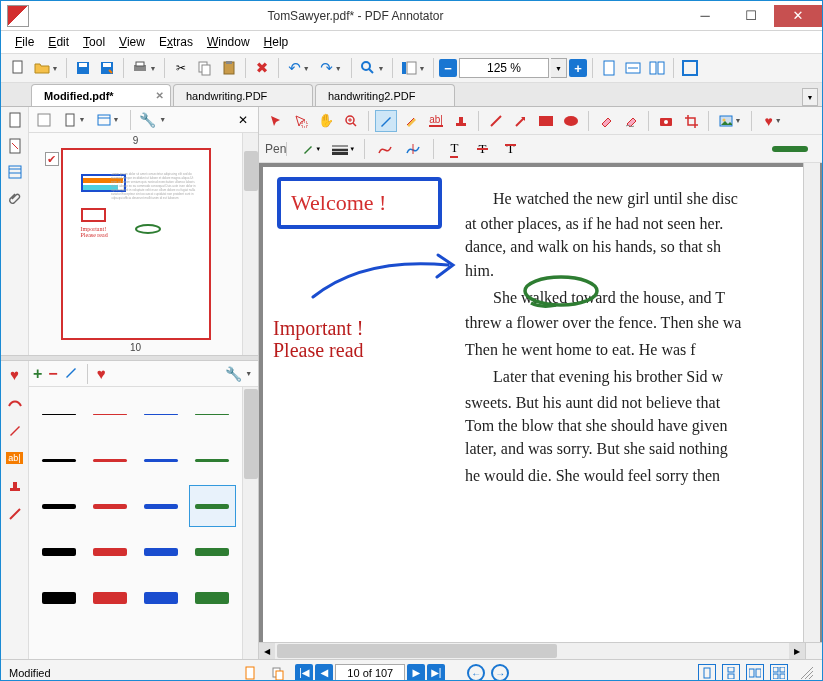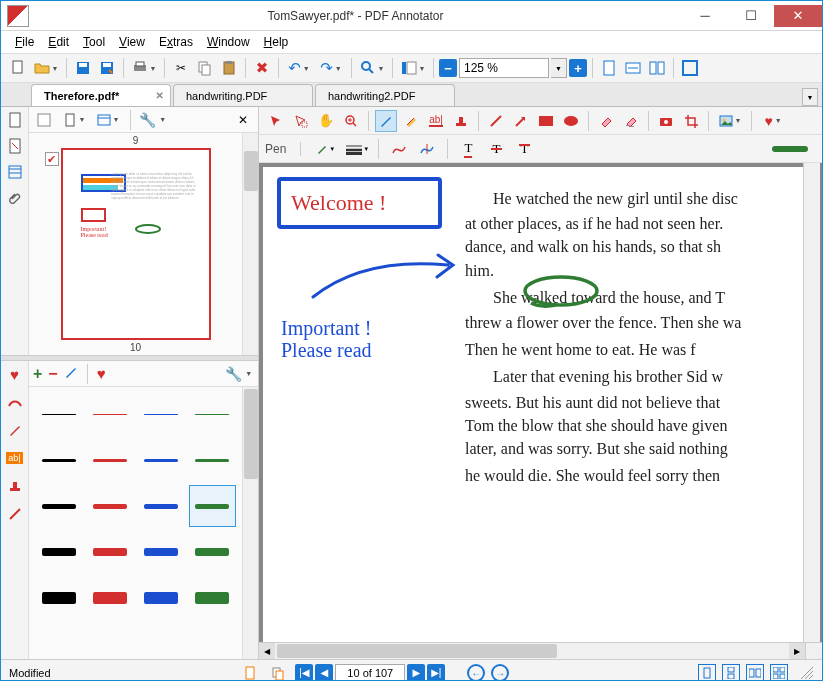--- a/index.html
+++ b/index.html
@@ -16,21 +16,21 @@
   
   .menubar { height: 22px; display: flex; align-items: center; padding: 0 8px; gap: 2px; background: #fff; }
   .menubar .mitem { padding: 2px 6px; cursor: default; }
   .menubar .mitem u { text-decoration: underline; }
   
   .toolbar1 { height: 30px; background: #f4f4f4; border-top: 1px solid #ddd; border-bottom: 1px solid #ddd; display: flex; align-items: center; padding: 0 6px; gap: 2px; }
   .tbtn { width: 22px; height: 22px; display: flex; align-items: center; justify-content: center; cursor: default; position: relative; }
   .tbtn.wdrop { width: 30px; }
   .tbtn .drop { font-size: 7px; margin-left: 2px; color: #555; }
   .sep { width: 1px; height: 20px; background: #ccc; margin: 0 3px; }
-  .zoombox { width: 90px; height: 20px; border: 1px solid #aaa; background: #fff; padding: 0 4px; display: flex; align-items: center; }
+  .zoombox { width: 90px; height: 20px; border: 1px solid #aaa; background: #fff; padding: 0 4px; display: flex; align-items: center; justify-content: center; }
   .zoomdrop { width: 16px; height: 20px; border: 1px solid #aaa; border-left: none; background: #eee; display: flex; align-items: center; justify-content: center; font-size: 7px; }
   .bluebtn { width: 18px; height: 18px; background: #1976d2; color: #fff; display: flex; align-items: center; justify-content: center; font-weight: bold; font-size: 13px; border-radius: 2px; }
   
   .tabstrip { height: 24px; background: #e8e8e8; display: flex; align-items: flex-end; border-bottom: 1px solid #bbb; padding-left: 30px; position: relative; }
   .tab { height: 22px; padding: 0 28px 0 12px; background: #f0f0f0; border: 1px solid #bbb; border-bottom: none; margin-right: 2px; display: flex; align-items: center; border-radius: 4px 4px 0 0; position: relative; font-size: 11px; cursor: default; min-width: 140px; }
   .tab.active { background: #fff; font-weight: bold; }
   .tab .x { position: absolute; right: 6px; font-size: 10px; color: #888; }
   .tabstrip .overflow { position: absolute; right: 4px; width: 16px; height: 18px; border: 1px solid #bbb; background: #f0f0f0; display: flex; align-items: center; justify-content: center; font-size: 7px; }
   
   .mainrow { display: flex; height: 552px; }
@@ -59,32 +59,32 @@
   .fav-cells { flex: 1; display: grid; grid-template-columns: repeat(4, 1fr); grid-auto-rows: 42px; gap: 4px; padding: 6px; }
   .fav-cell { border: 1px solid transparent; display: flex; align-items: center; justify-content: center; cursor: default; }
   .fav-cell.sel { border: 1px solid #3399dd; background: #e8f2fb; }
   .fav-cell .stroke { width: 34px; border-radius: 2px; }
   .favscroll { width: 16px; background: #f0f0f0; border-left: 1px solid #ddd; position: relative; }
   .favscroll .handle { position: absolute; top: 2px; width: 14px; left: 1px; height: 90px; background: #ccc; border-radius: 2px; }
   
   .docarea { flex: 1; display: flex; flex-direction: column; }
   .anntoolbar { height: 28px; background: #f4f4f4; border-bottom: 1px solid #ddd; display: flex; align-items: center; padding: 0 6px; gap: 3px; }
   .anntoolbar2 { height: 28px; background: #f4f4f4; border-bottom: 1px solid #ddd; display: flex; align-items: center; padding: 0 6px; gap: 6px; }
-  .toollabel { color: #555; padding-right: 14px; border-right: 1px solid #ccc; margin-right: 4px; }
+  .toollabel { color: #555; padding-right: 0; border-right: 1px solid #ccc; margin-right: 4px; }
   .clrbtn { width: 26px; height: 18px; display: flex; align-items: center; justify-content: center; position: relative; }
   .clrbtn .d { font-size: 7px; margin-left: 2px; }
   .preview { width: 36px; height: 6px; background: #2e7d32; border-radius: 3px; margin-left: auto; margin-right: 8px; }
   
   .pageview { flex: 1; background: #888; display: flex; position: relative; overflow: hidden; }
   .page { background: #fff; width: 540px; margin: 4px 0 0 4px; position: relative; font-family: Georgia, serif; font-size: 16px; line-height: 1.45; color: #222; padding: 20px 0 0 12px; }
   .page p { margin: 0 0 2px 0; text-indent: 28px; }
   .welcomebox { position: absolute; left: 14px; top: 10px; width: 165px; height: 52px; }
   .welcomebox .frame { position: absolute; inset: 0; border: 4px solid #1a4dcf; border-radius: 4px; }
   .welcomebox .txt { font-family: "Comic Sans MS", cursive; color: #d32f2f; font-size: 22px; position: absolute; left: 14px; top: 10px; }
-  .handnote { position: absolute; left: 10px; top: 150px; font-family: "Comic Sans MS", cursive; color: #1d4ed8; font-size: 20px; line-height: 1.1; margin-left: 8px; }
+  .handnote { position: absolute; left: 10px; top: 150px; font-family: "Comic Sans MS", cursive; color: #b91c1c; font-size: 20px; line-height: 1.1; }
   .green-oval { position: absolute; }
   .vscroll { width: 17px; background: #f0f0f0; border-left: 1px solid #ccc; }
   .hscroll-row { height: 17px; display: flex; }
   .hscroll { flex: 1; background: #f0f0f0; border-top: 1px solid #ccc; position: relative; }
   .hscroll .hbtn { width: 16px; height: 16px; background: #e0e0e0; position: absolute; top: 0; display: flex; align-items: center; justify-content: center; font-size: 8px; }
   .hscroll .hhandle { position: absolute; left: 18px; top: 1px; width: 280px; height: 14px; background: #ccc; border-radius: 2px; }
   
   .statusbar { height: 26px; background: #f4f4f4; border-top: 1px solid #ccc; display: flex; align-items: center; padding: 0 8px; gap: 6px; font-size: 11px; }
   .statusbar .spacer { flex: 1; }
   .navgrp { display: flex; align-items: center; gap: 2px; }
@@ -225,21 +225,21 @@
   <div class="sep"></div>
   <div class="tbtn">
       <svg class="icon" viewBox="0 0 16 16">
         <rect x="1" y="1" width="14" height="14" fill="none" stroke="#1976d2" stroke-width="2"></rect>
       </svg>
     </div>
 </div>
 
 <div class="tabstrip">
   <div class="tab active">
-      <span>Therefore.pdf*</span>
+      <span>Modified.pdf*</span>
       <span class="x">✕</span>
     </div>
   <div class="tab">
       <span>handwriting.PDF</span>
     </div>
   <div class="tab">
       <span>handwriting2.PDF</span>
     </div>
   <div class="overflow">▼</div>
 </div>

